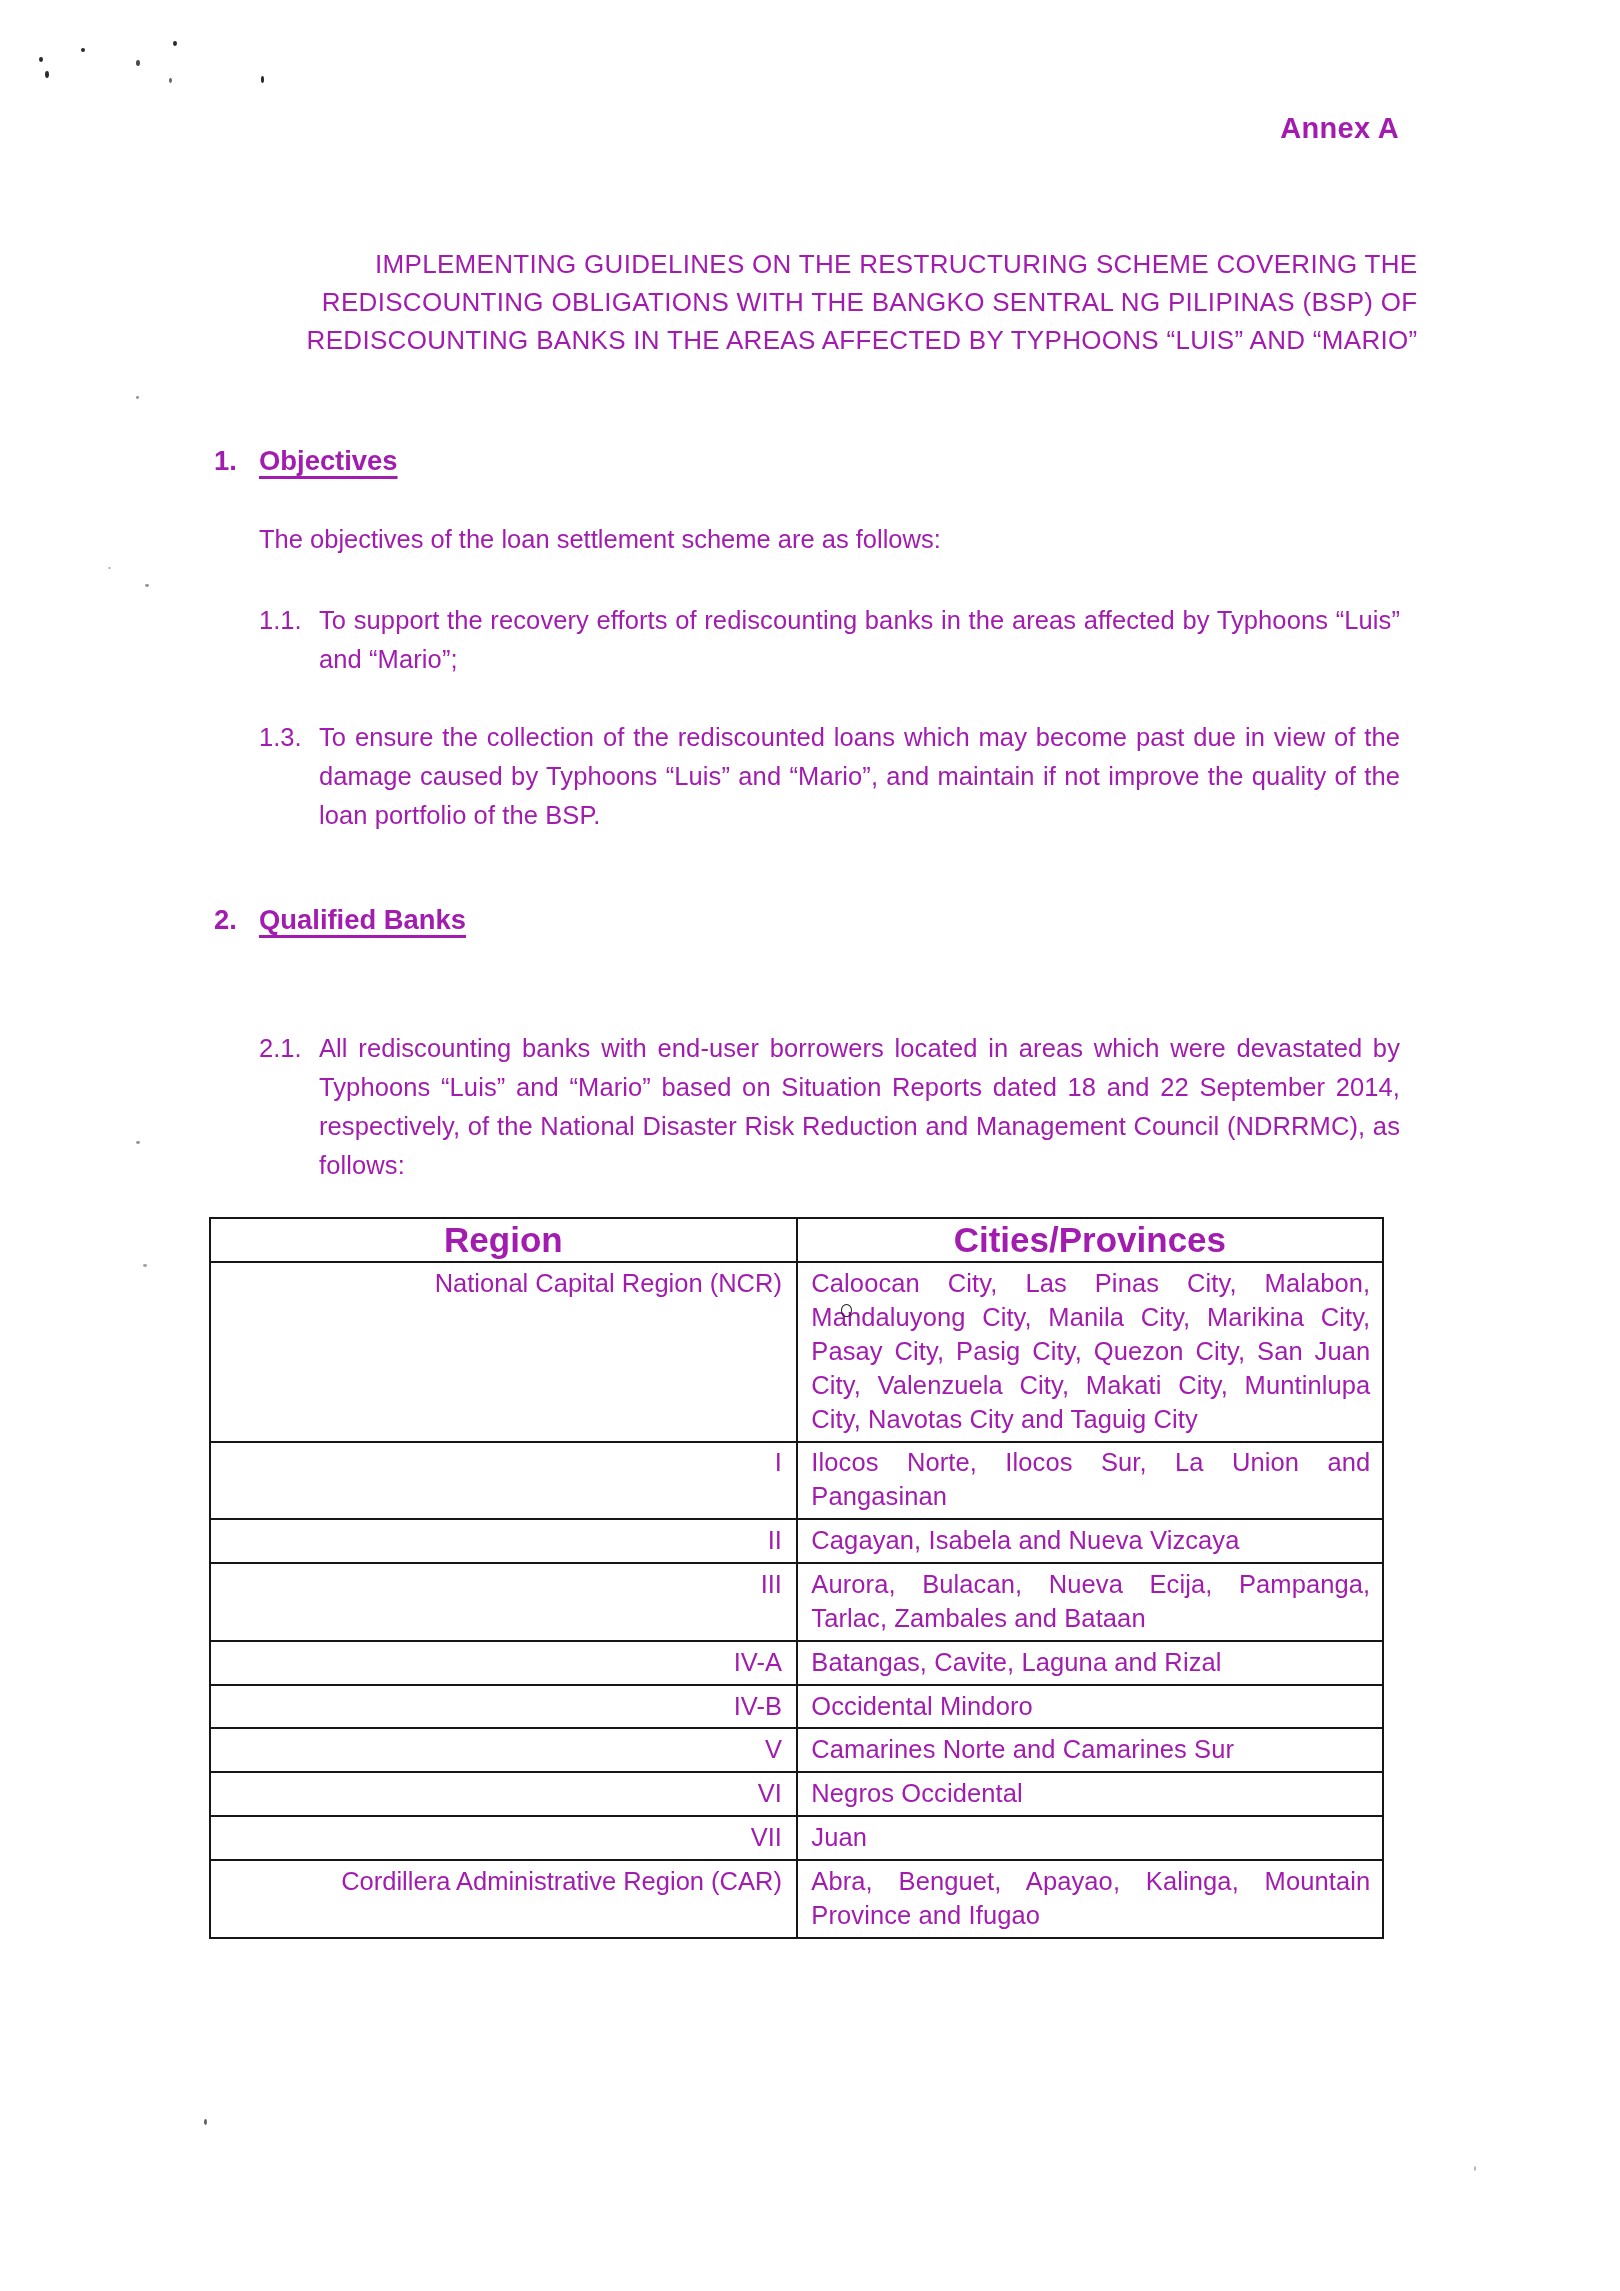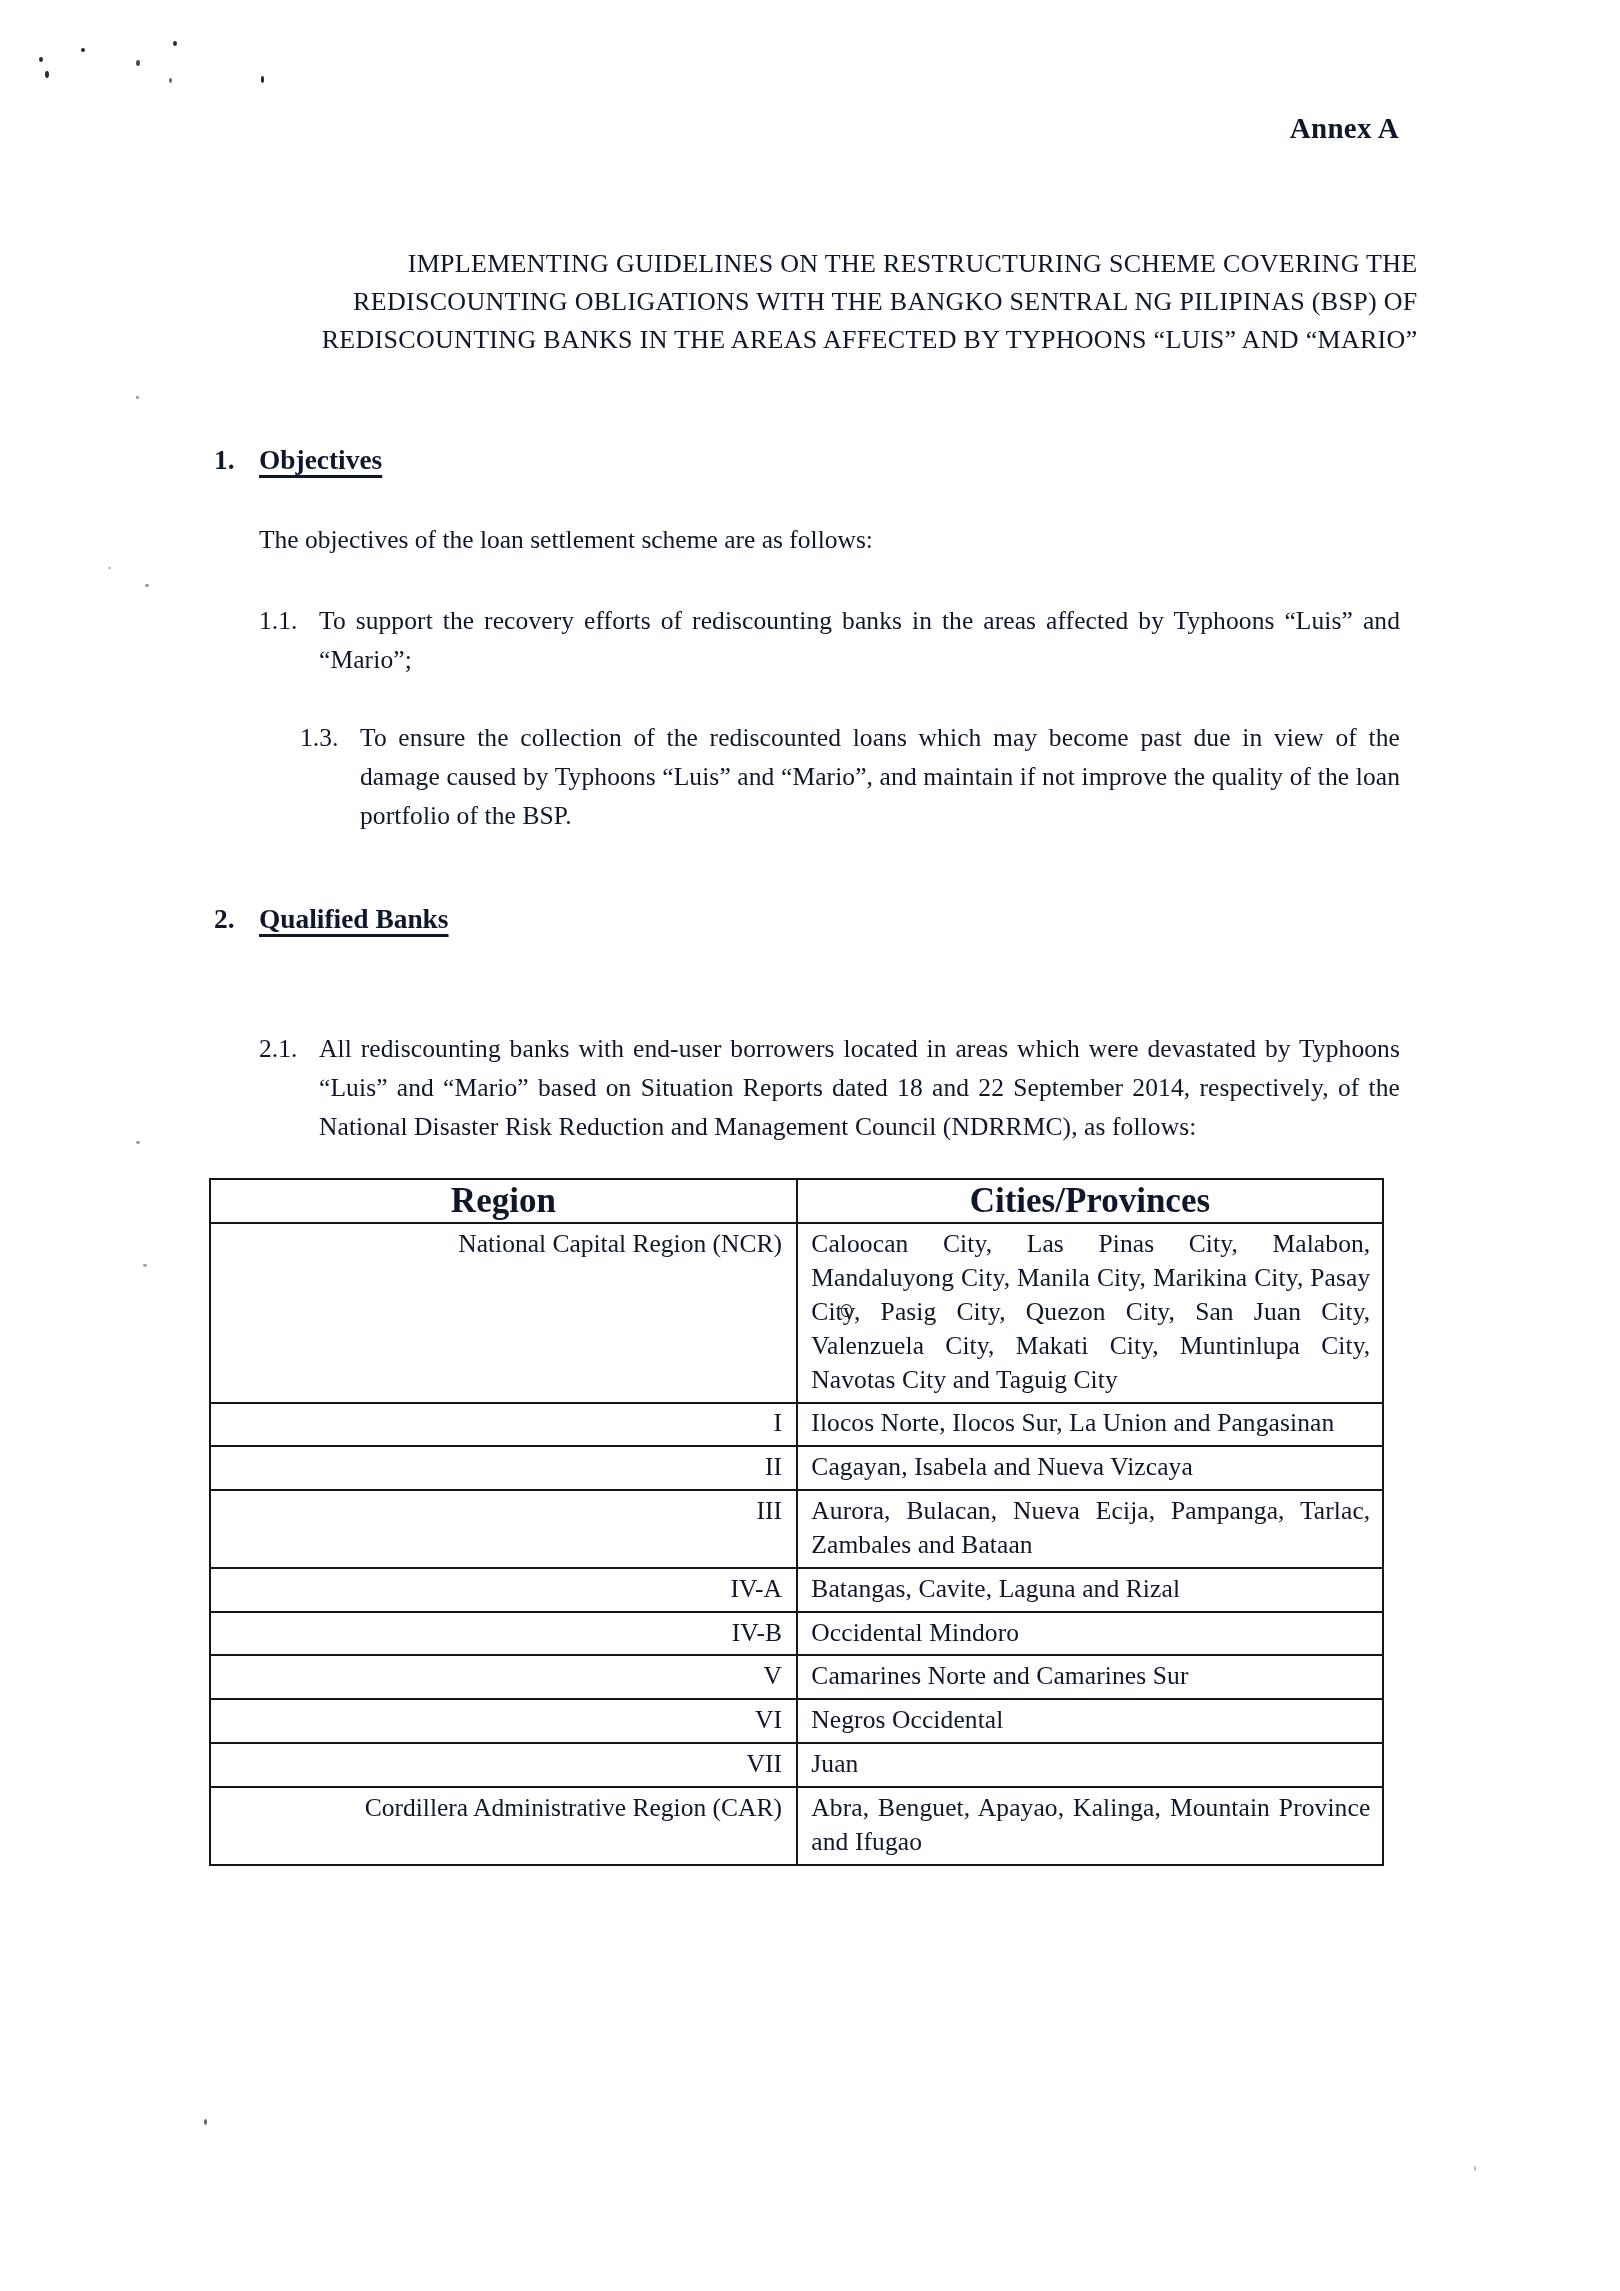--- a/index.html
+++ b/index.html
@@ -1,21 +1,21 @@
 <!DOCTYPE html>
 <html><head>
 <meta charset="utf-8">
 <style>
   html,body{margin:0;padding:0;background:#9a9a9a;}
   .page{
     position:relative;
     width:1620px;height:2292px;
     background:#ffffff;
-    font-family:Liberation Serif, serif;
-    color:#0f172a;
+    font-family:Liberation Sans, sans-serif;
+    color:#a21caf;
     overflow:hidden;
   }
   
   .speck{position:absolute;background:#2a2a2a;border-radius:50%;}
   
   .annex{
     margin:110px 221px 0 0;
     text-align:right;
     font-size:29px;font-weight:bold;
     line-height:37px;
@@ -44,21 +44,21 @@
   .item{display:flex;}
   .item .item-num{width:60px;flex:none;}
   .item .item-text{
     flex:1;
     text-align:justify;
     text-align-last:left;
     letter-spacing:0.1px;
   }
   .item-wrap{margin-left:45px;}
   .gap-a{margin-top:42px;}
-  .gap-b{margin-top:39px;margin-left:41px;}
+  .gap-b{margin-top:39px;}
   .gap-c{margin-top:90px;}
   
   .degree-artifact{
     position:absolute;left:841px;top:1304px;
     width:8.8px;height:10.8px;
     border:1.5px solid #222;border-radius:50%;
   }
   
   table.regions{
     border-collapse:collapse;

